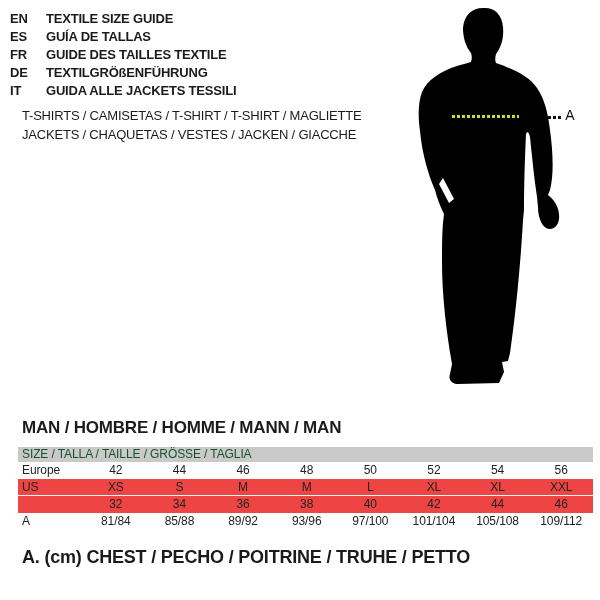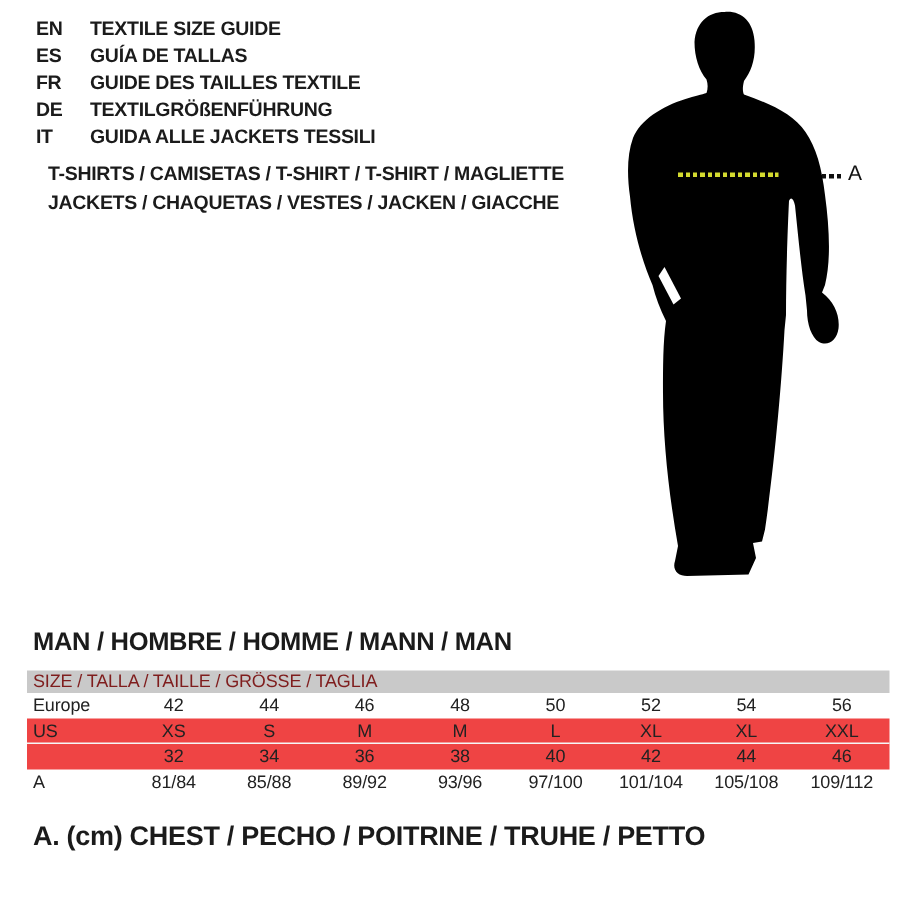--- a/index.html
+++ b/index.html
@@ -5,42 +5,42 @@
   html,body{margin:0;padding:0;}
   body{
     width:600px;height:600px;position:relative;overflow:hidden;
     background:#ffffff;color:#1b1b1b;
     font-family:"Liberation Sans", sans-serif;
     -webkit-font-smoothing:antialiased;
   }
   .abs{position:absolute;}
 
   
-  .lang-list{left:24px;top:10px;}
+  .lang-list{left:10px;top:10px;}
   .lang-row{height:18px;line-height:18px;font-size:13px;font-weight:700;letter-spacing:-0.2px;white-space:nowrap;}
   .lang-code{display:inline-block;width:36px;}
 
   
   .categories{left:22px;top:106px;}
-  .cat-line{height:19px;line-height:19px;font-size:13px;font-weight:700;letter-spacing:-0.2px;white-space:nowrap;margin-left:10px;}
+  .cat-line{height:19px;line-height:19px;font-size:13px;font-weight:400;letter-spacing:-0.2px;white-space:nowrap;}
 
   
   .figure-svg{left:410px;top:0px;width:160px;height:395px;}
   .chest-line{left:452px;top:115px;width:67px;height:3px;
     background:repeating-linear-gradient(90deg,var(--dash,#d3da2f) 0 3px,transparent 3px 5px);}
   .leader-line{left:548px;top:116px;width:14px;height:3px;
     background:repeating-linear-gradient(90deg,#101010 0 3px,transparent 3px 5px);}
   .measure-label{left:562px;top:107px;width:16px;font-size:14px;font-weight:400;text-align:center;color:#111;}
 
   
   .section-title{left:22px;top:418px;font-size:17px;font-weight:700;letter-spacing:-0.2px;white-space:nowrap;}
 
   
   .size-table{left:18px;top:447px;width:575px;font-size:12px;letter-spacing:-0.1px;color:#222;}
-  .t-header{height:15px;line-height:15px;background:#c9c9c9;padding-left:4px;color:#7f1d1d;}
+  .t-header{height:15px;line-height:15px;background:#c9c9c9;padding-left:4px;color:#14532d;}
   .t-row{display:flex;height:17px;line-height:17px;align-items:center;}
   .t-row.shaded{background:#ef4444;}
   .t-row.sep{box-shadow:inset 0 -1px 0 #f6f6f6;}
   .t-label{width:62px;padding-left:4px;flex:0 0 auto;}
   .t-val{flex:1 1 0;text-align:center;}
 
   
   .footnote{left:22px;top:547px;font-size:18px;font-weight:700;letter-spacing:-0.2px;white-space:nowrap;}
 </style>
 </head>

